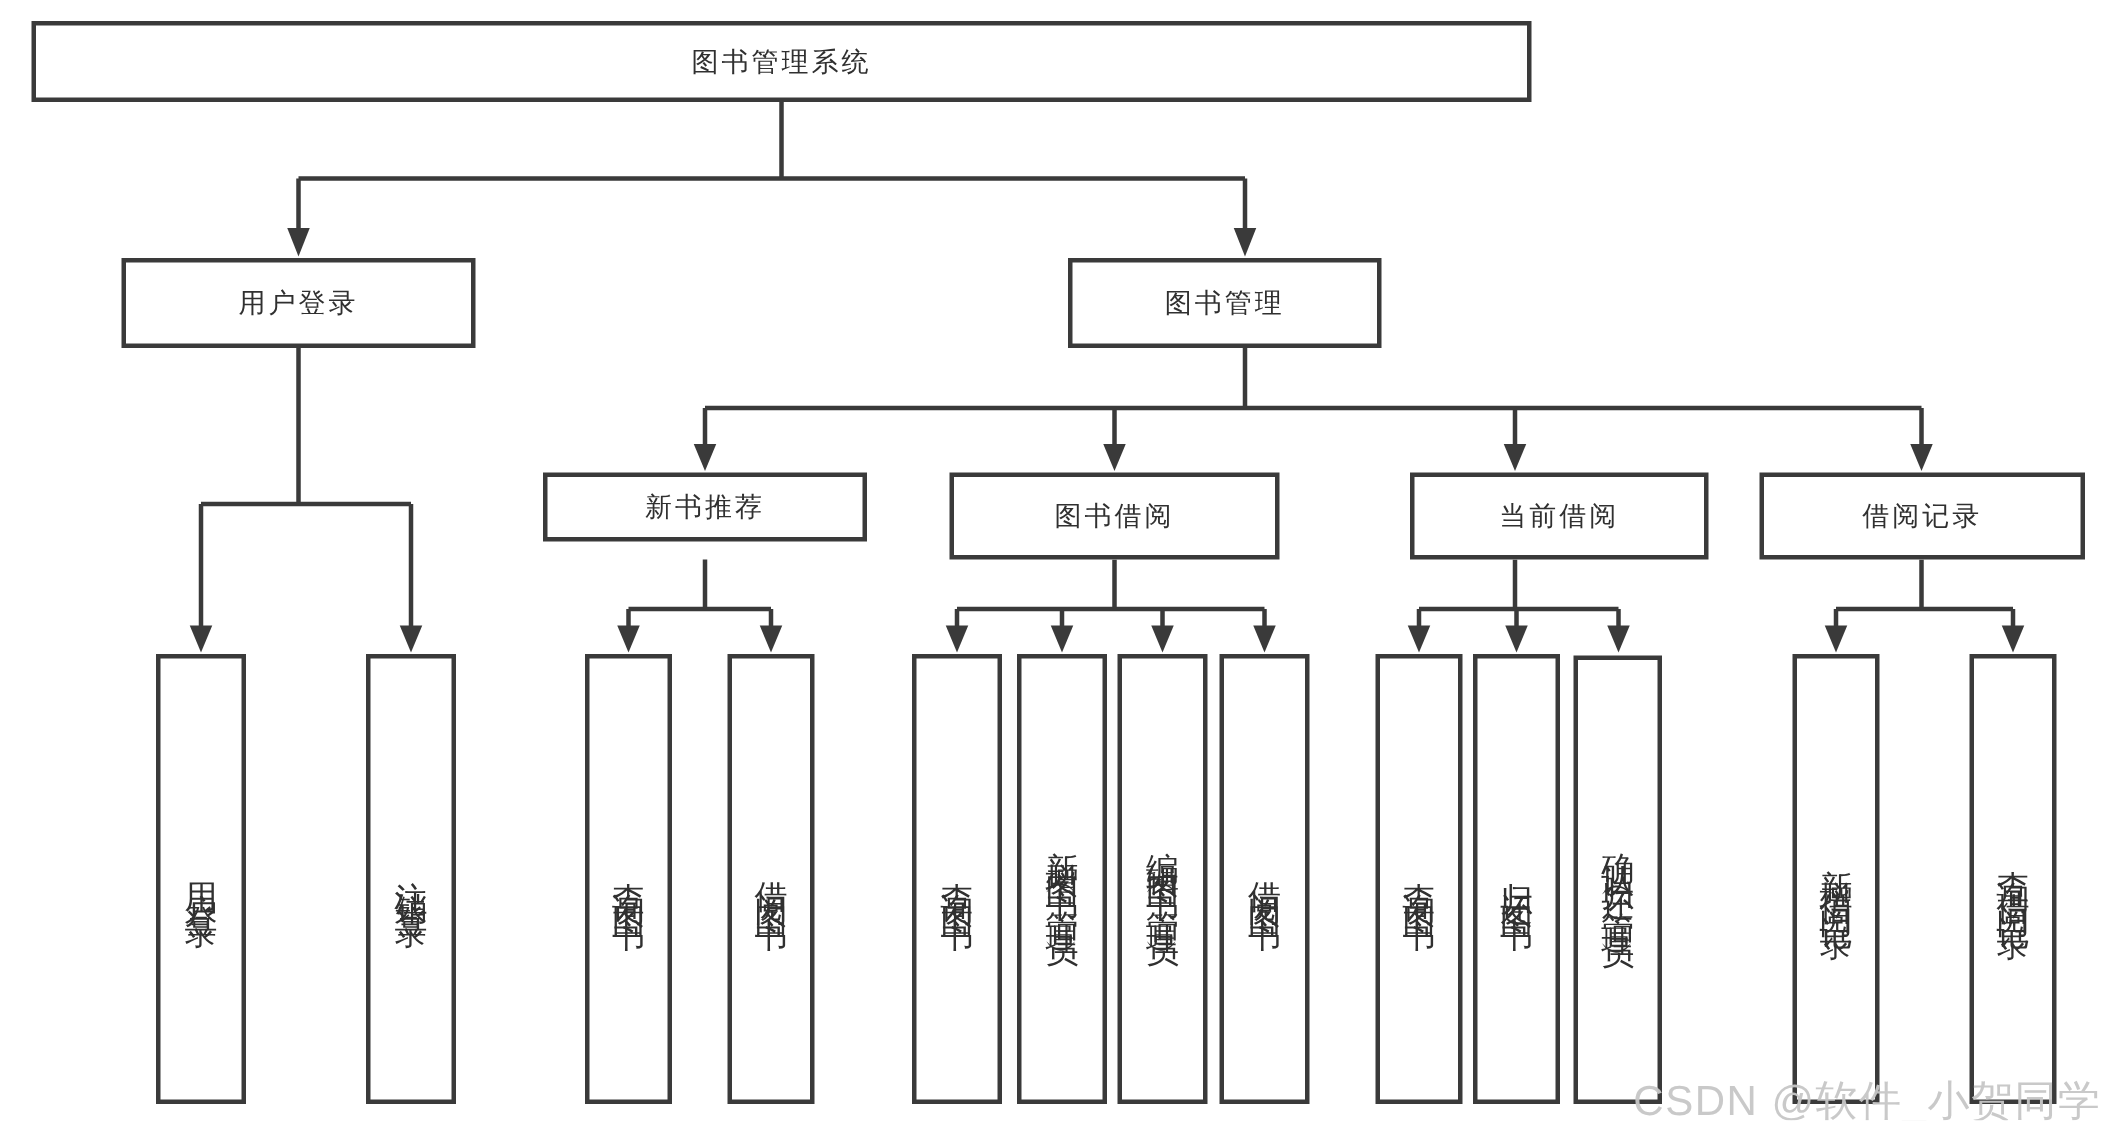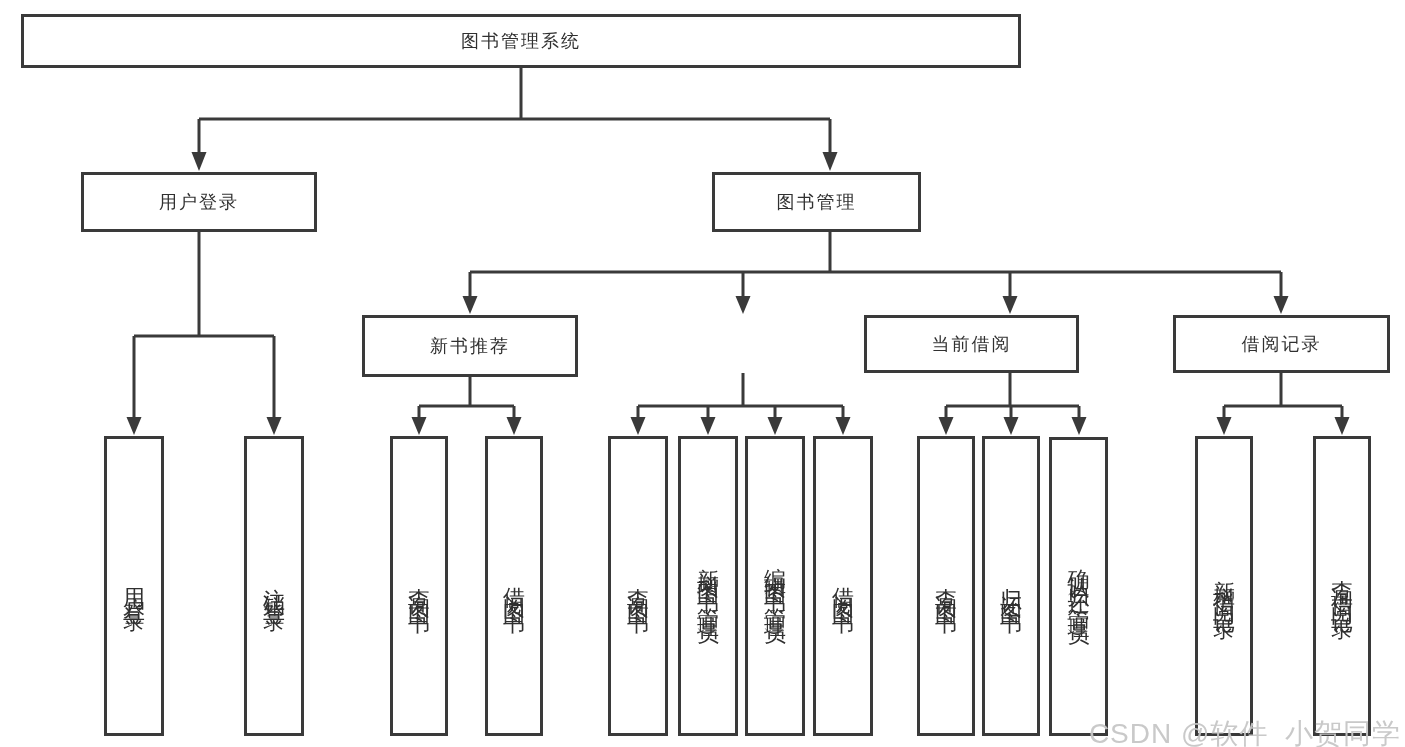--- a/index.html
+++ b/index.html
@@ -105,24 +105,27 @@
     <span>图书管理系统</span>
   </div>
 
   <div class="node h" style="left:81px;top:172px;width:236px;height:60px">
     <span>用户登录</span>
   </div>
   <div class="node h" style="left:712px;top:172px;width:209px;height:60px">
     <span>图书管理</span>
   </div>
 
-  <div class="node h" style="left:362px;top:315px;width:216px;height:62px">
+  <div class="node h" style="left:362px;top:315px;width:216px;height:46px">
     <span>新书推荐</span>
   </div>
-  <div class="node h" style="left:864px;top:315px;width:215px;height:58px">
+  <div class="node h" style="left:633px;top:315px;width:220px;height:58px">
+    <span>图书借阅</span>
+  </div>
+  <div class="node h" style="left:940px;top:315px;width:199px;height:58px">
     <span>当前借阅</span>
   </div>
   <div class="node h" style="left:1173px;top:315px;width:217px;height:58px">
     <span>借阅记录</span>
   </div>
 
   <div class="node v" style="left:104px;top:436px;width:60px;height:300px">
     <span>用户登录</span>
   </div>
   <div class="node v" style="left:244px;top:436px;width:60px;height:300px">

